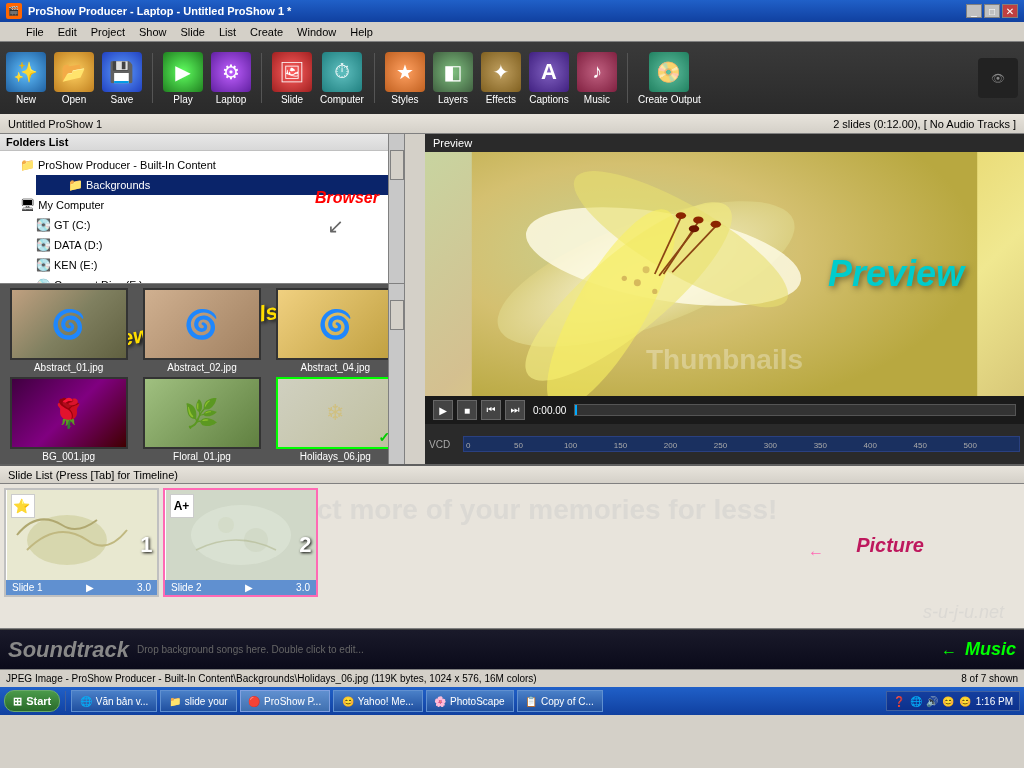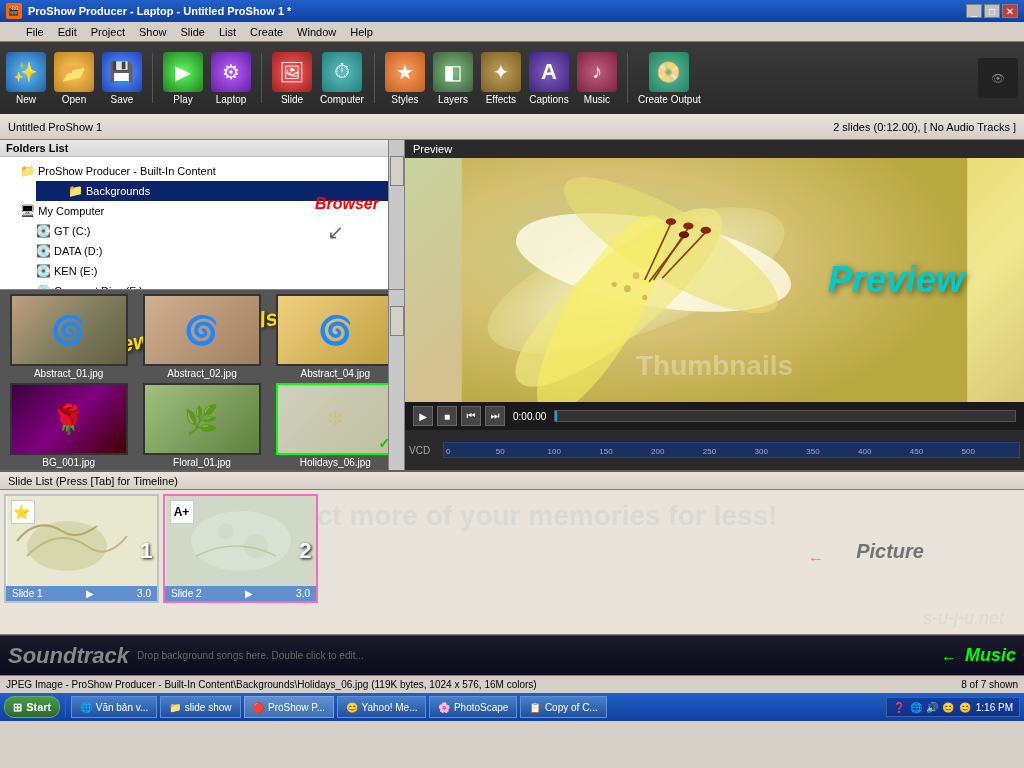--- a/index.html
+++ b/index.html
@@ -80,27 +80,28 @@
     .tb-divider { width: 1px; height: 50px; background: #555; margin: 0 2px; }
 
     
     #project-bar {
       background: linear-gradient(to bottom, #e8e4dc, #d4d0c8);
       padding: 3px 8px;
       display: flex;
       justify-content: space-between;
       align-items: center;
       border-bottom: 1px solid #808080;
-      height: 26px;
+      height: 20px;
     }
 
     
     #main-content {
       display: flex;
       height: 330px;
+      gap: 20px;
     }
 
     
     #left-panel {
       width: 405px;
       display: flex;
       flex-direction: column;
       border-right: 1px solid #808080;
     }
 
@@ -405,21 +406,21 @@
       font-size: 22px;
       font-weight: bold;
       text-shadow: 1px 1px 3px black;
     }
 
     
     .picture-label {
       position: absolute;
       right: 100px;
       top: 50px;
-      color: #737373;
+      color: #be185d;
       font-size: 20px;
       font-weight: bold;
       font-style: italic;
     }
     .picture-arrow {
       position: absolute;
       right: 200px;
       top: 58px;
       color: #ff69b4;
       font-size: 16px;
@@ -869,21 +870,21 @@
     <span>⊞</span>
     <span>Start</span>
   </div>
   <div class="taskbar-divider"></div>
   <div class="taskbar-item">
     <span>🌐</span>
     <span>Văn bản v...</span>
   </div>
   <div class="taskbar-item">
     <span>📁</span>
-    <span>slide show</span>
+    <span>slide your</span>
   </div>
   <div class="taskbar-item active">
     <span>🔴</span>
     <span>ProShow P...</span>
   </div>
   <div class="taskbar-item">
     <span>😊</span>
     <span>Yahoo! Me...</span>
   </div>
   <div class="taskbar-item">

